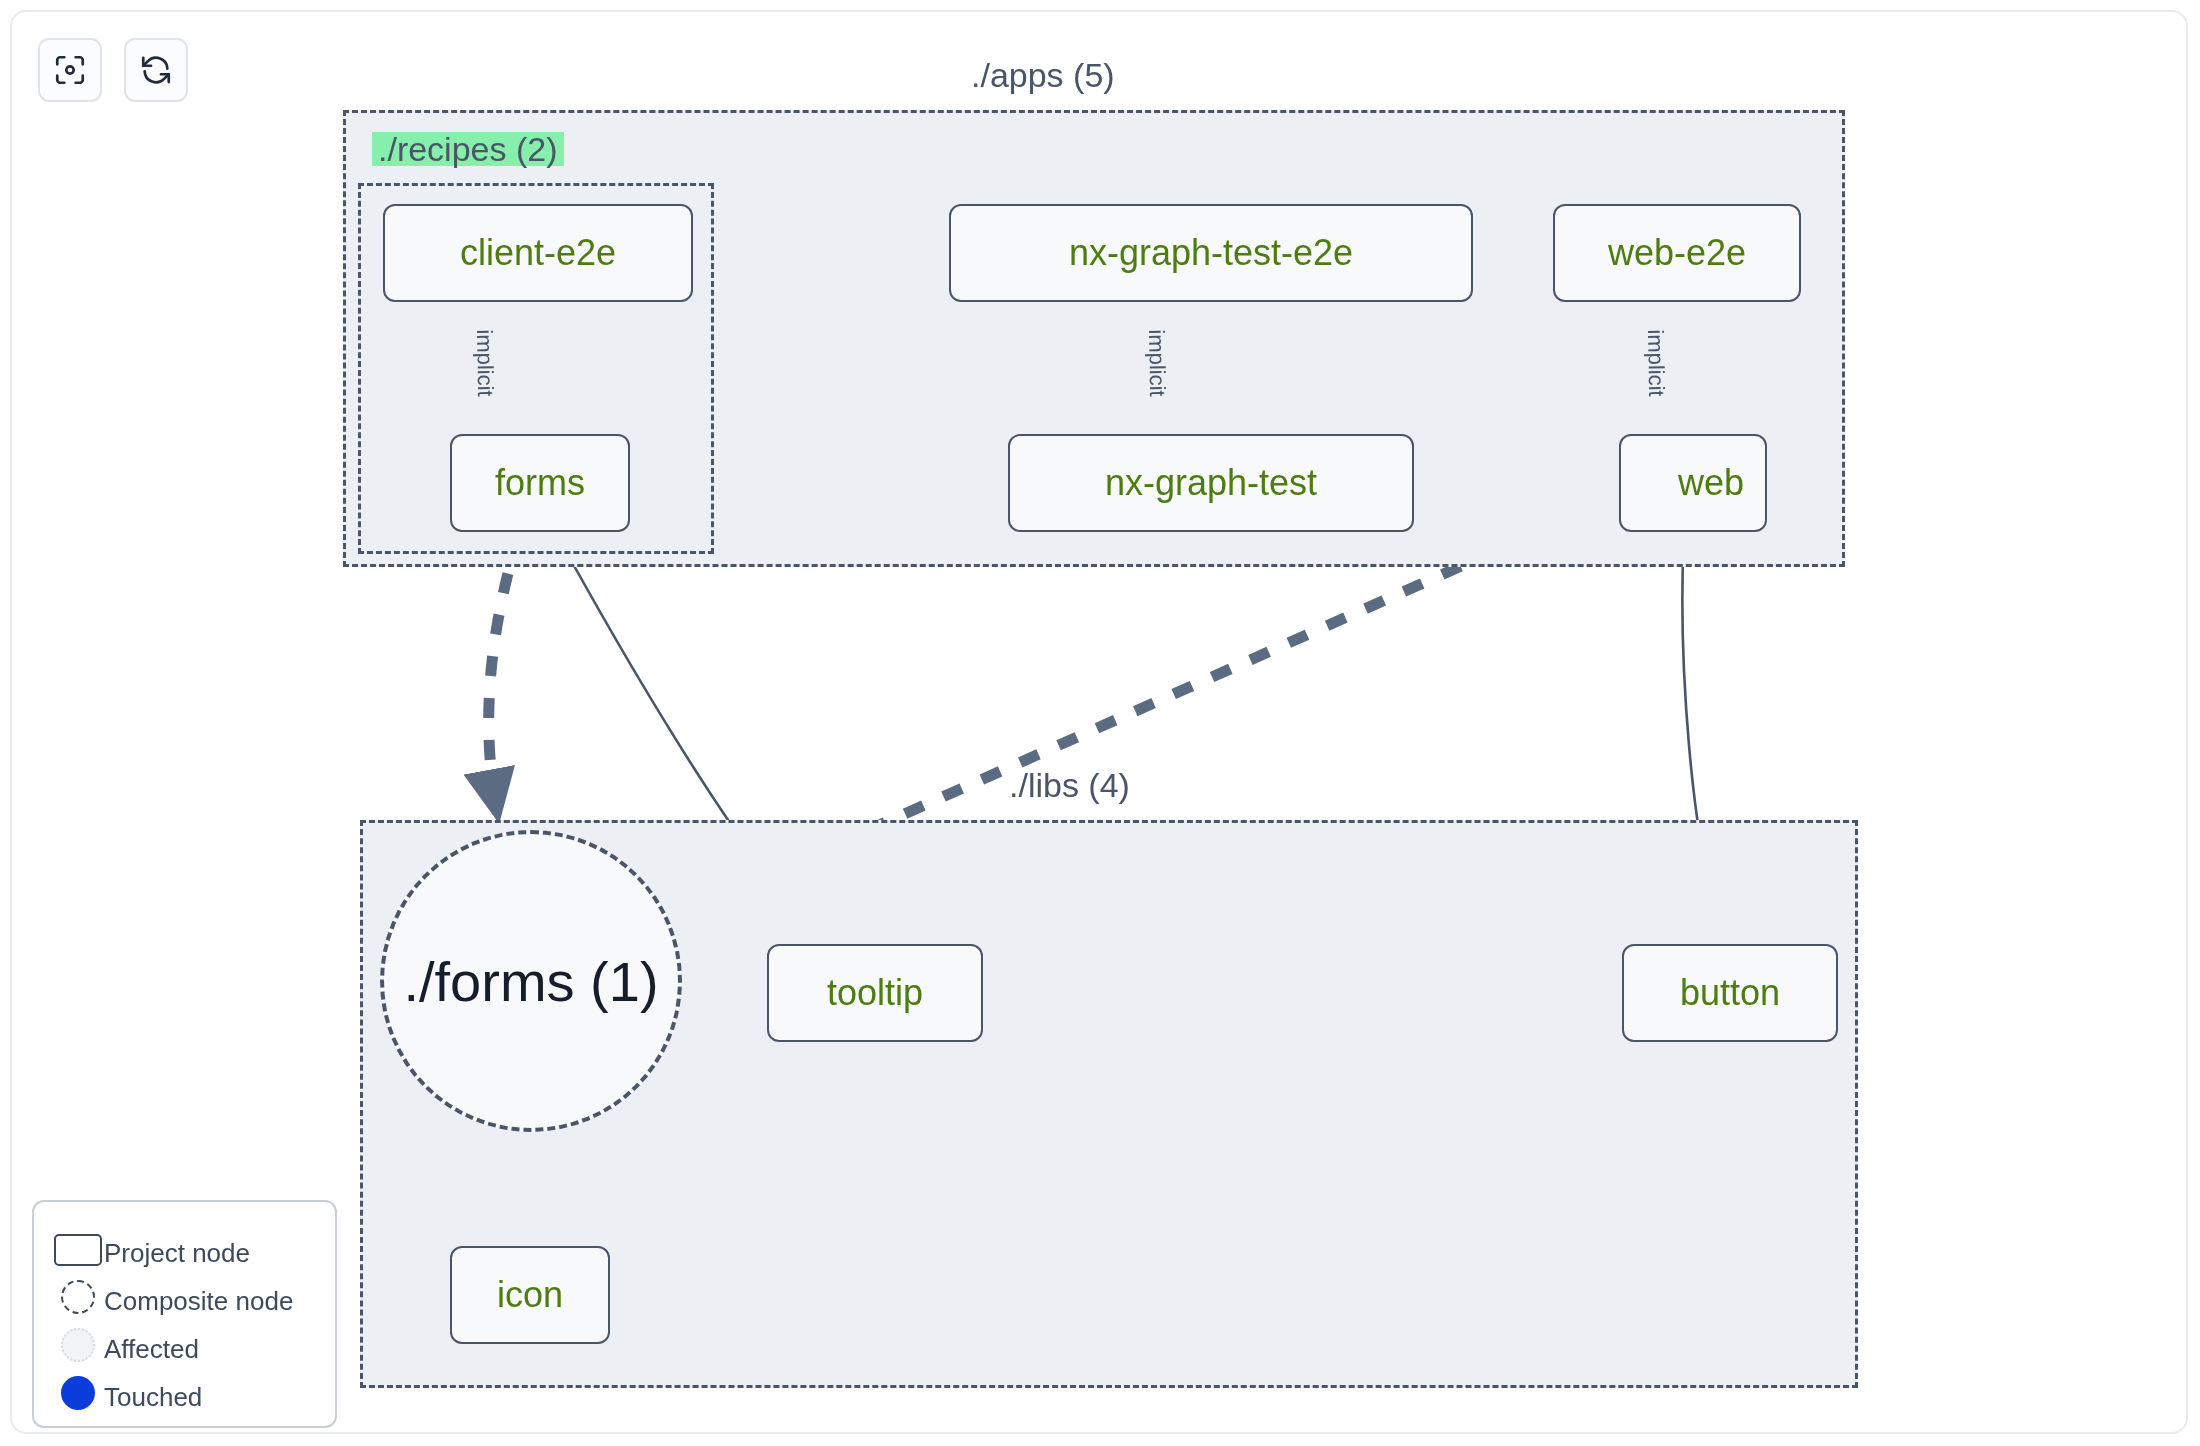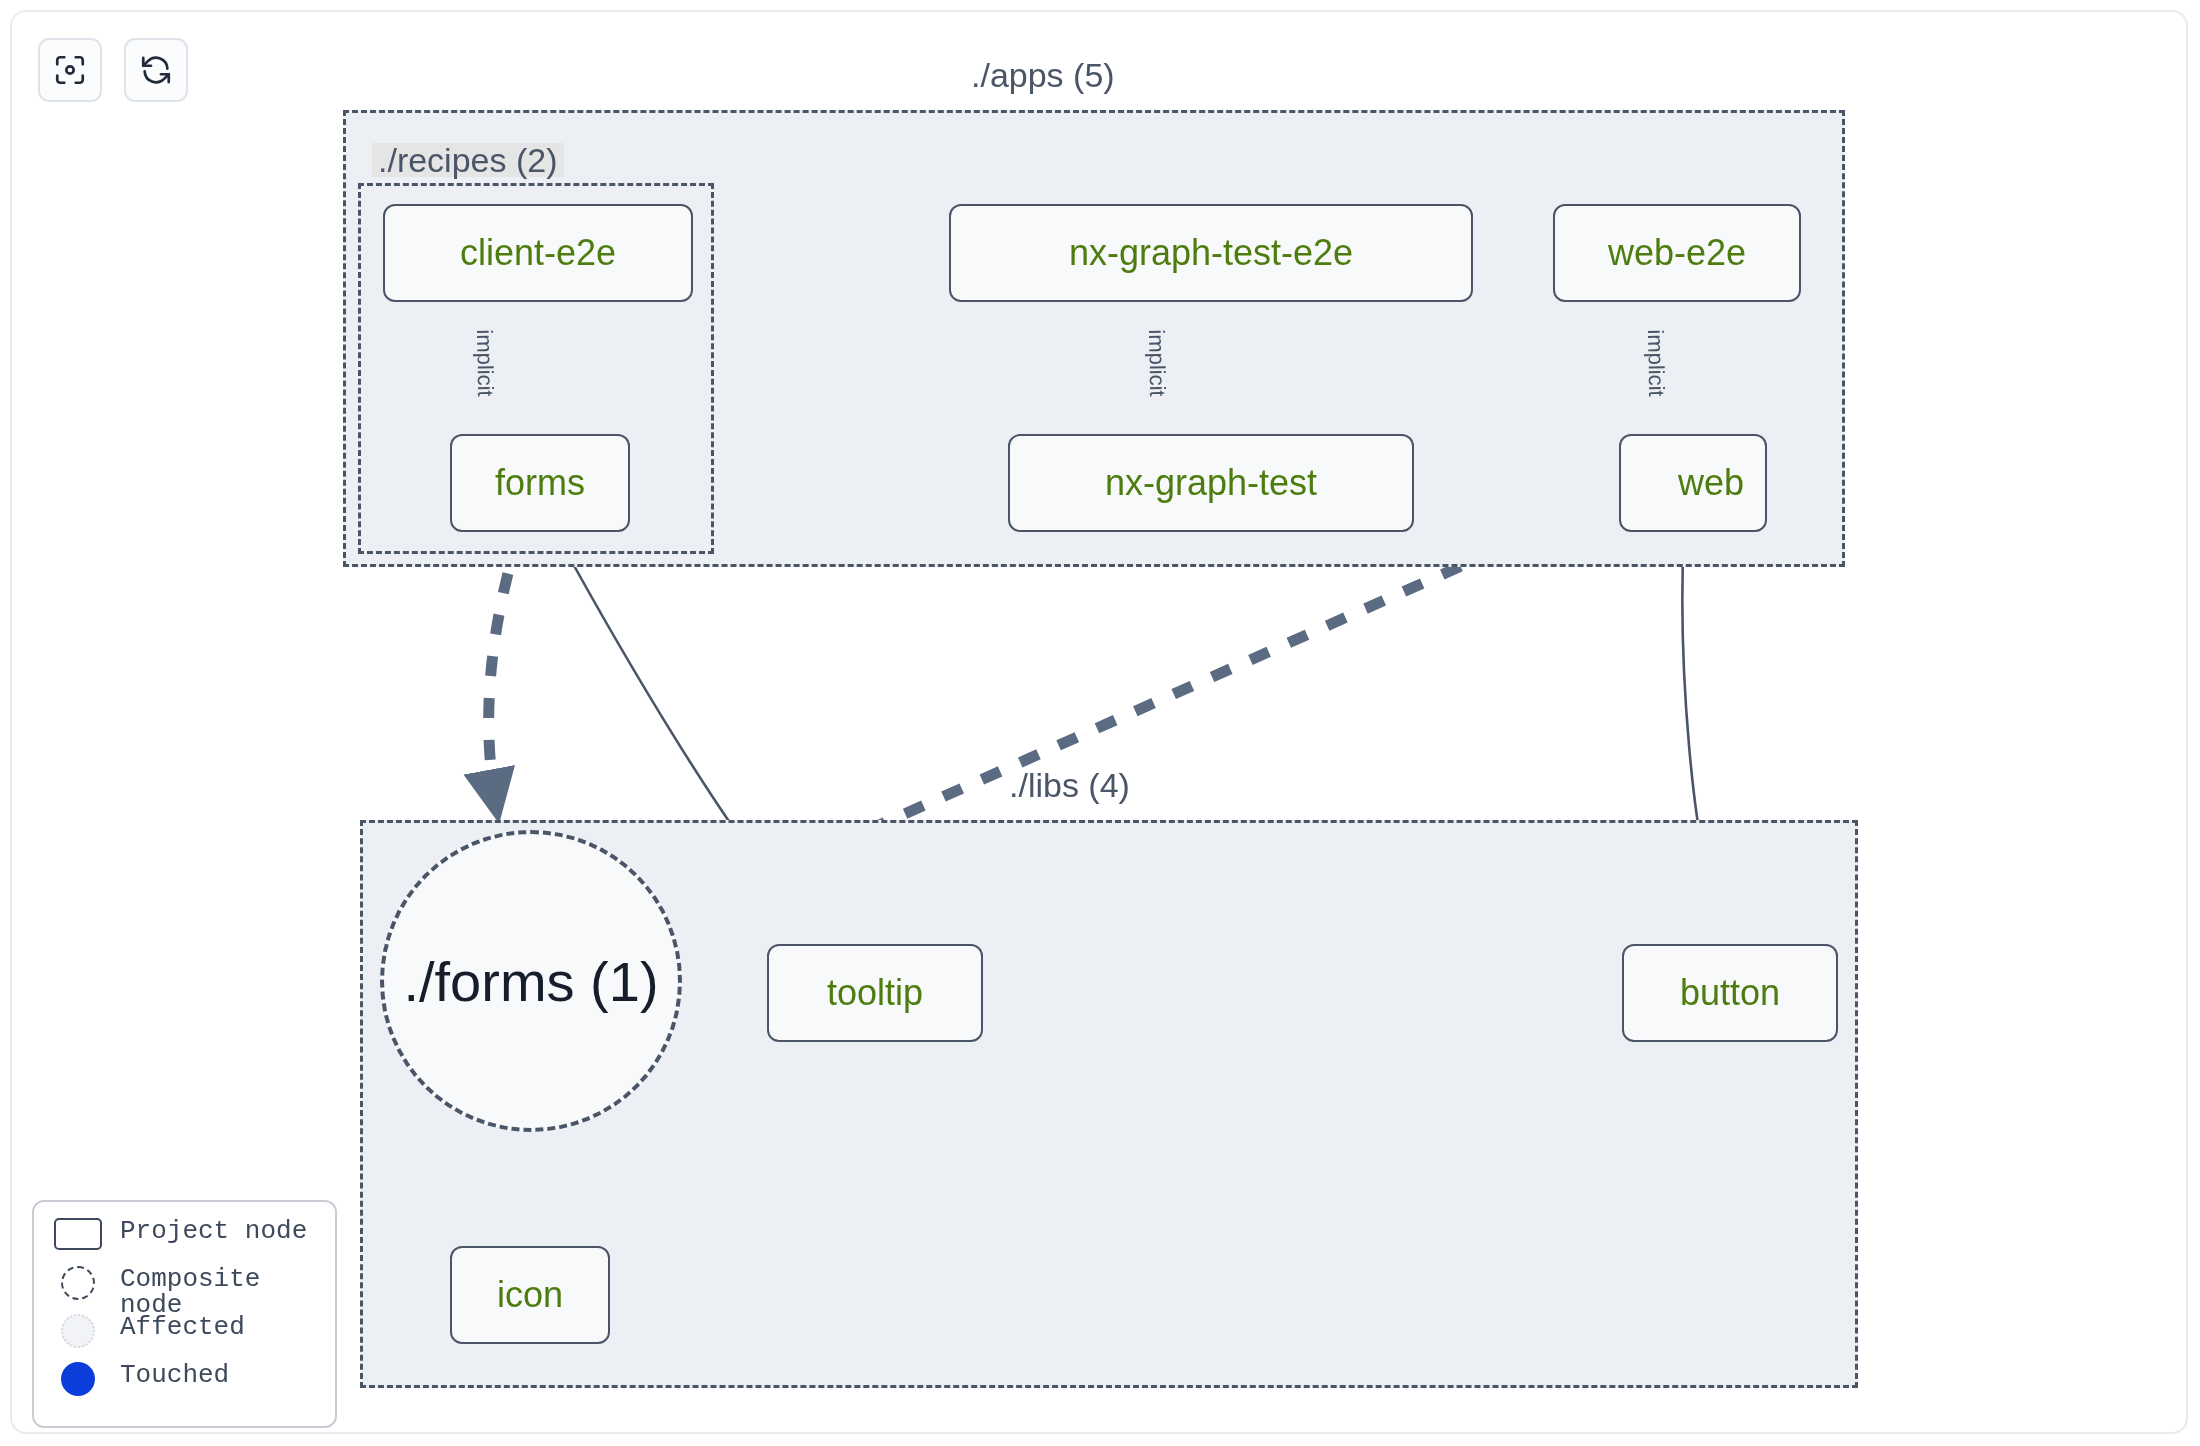--- a/index.html
+++ b/index.html
@@ -73,21 +73,21 @@
   .group-box.nested { background: transparent; }
   .group-label {
     position: absolute;
     font-size: 34px;
     color: #4a5568;
     white-space: nowrap;
     z-index: 14;
     line-height: 1;
   }
   .group-label.on-white { background: #ffffff; padding: 0 6px; }
-  .group-label.on-fill  { background: #e5e5e5; padding: 0 6px; margin-top: 11px; }
+  .group-label.on-fill  { background: #86efac; padding: 0 6px; }
 
   
   .node {
     position: absolute;
     background: #f8f9fb;
     border: 2.5px solid #4a5568;
     border-radius: 12px;
     display: flex;
     align-items: center;
     justify-content: center;
@@ -135,24 +135,22 @@
     width: 305px;
     border: 2px solid #c8cdd6;
     border-radius: 12px;
     background: #ffffff;
     padding: 16px 18px;
     box-sizing: border-box;
     z-index: 60;
   }
   .legend-row {
     display: flex;
-    align-items: flex-start;
+    align-items: flex-end;
     height: 48px;
-    gap: 16px;
-    font-family: Liberation Mono, monospace;
   }
   .legend-swatch {
     width: 52px;
     display: flex;
     align-items: center;
     justify-content: center;
     flex: 0 0 52px;
   }
   .sw-rect {
     width: 48px; height: 32px;

